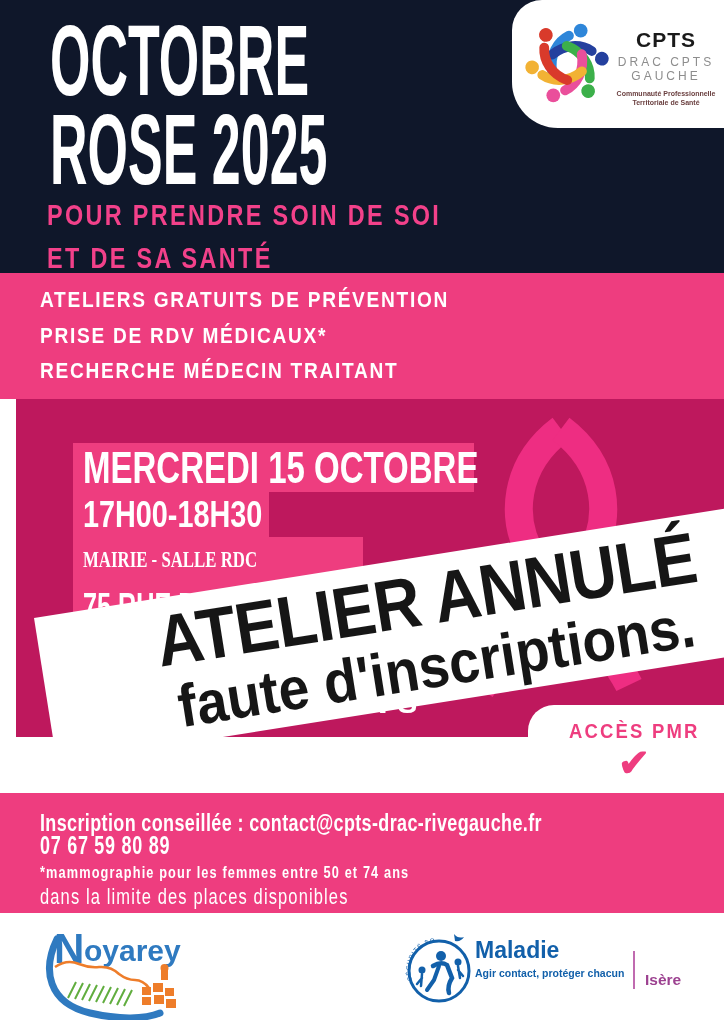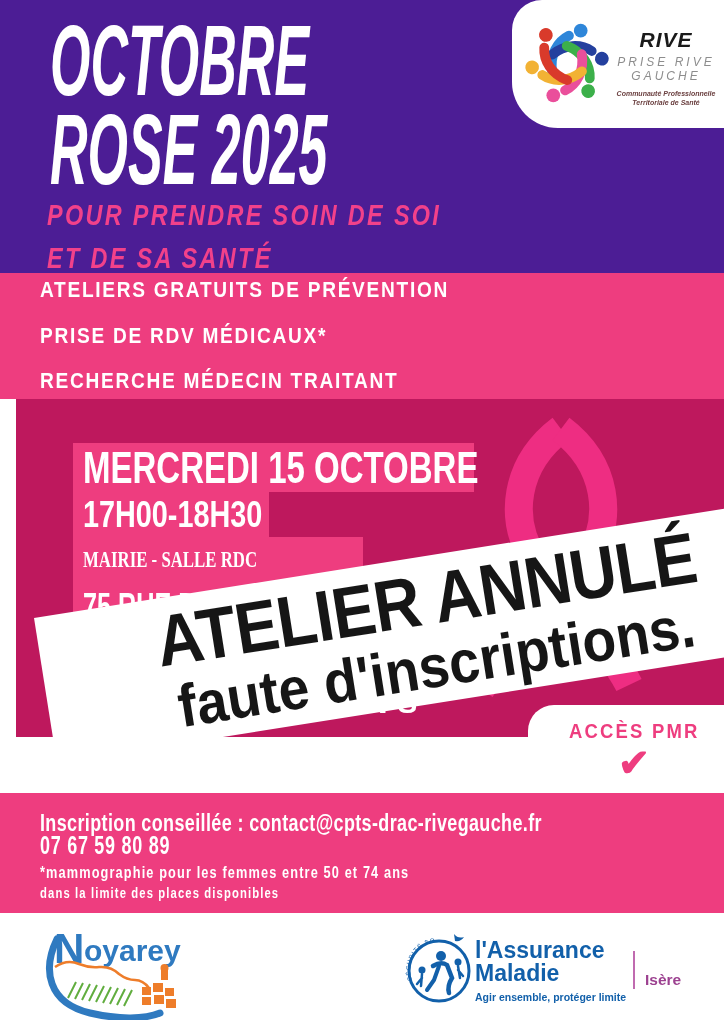--- a/index.html
+++ b/index.html
@@ -2,39 +2,39 @@
 <html><head>
 <meta charset="utf-8">
 <style>
   html,body{margin:0;padding:0;background:#fff;}
   .poster{position:relative;width:724px;height:1024px;background:#fff;overflow:hidden;
           font-family:"Liberation Sans", sans-serif;}
   .sx{display:inline-block;transform:scaleX(var(--s,1));transform-origin:0 50%;white-space:nowrap;}
   .cx{display:inline-block;transform:scaleX(var(--s,1));transform-origin:50% 50%;white-space:nowrap;}
 
   
-  .sec-top{position:absolute;left:0;top:0;width:724px;height:273px;background:#4c1d95;font-style:italic;}
+  .sec-top{position:absolute;left:0;top:0;width:724px;height:273px;background:#0f172a;}
   .title{position:absolute;left:50px;top:16px;color:#fff;font-weight:bold;
          font-size:100px;line-height:0.89;letter-spacing:0;}
   .title .sx{--s:0.52;}
   .subtitle{position:absolute;left:47px;top:194px;color:#f2418a;font-weight:bold;
             font-size:30px;letter-spacing:3px;line-height:1.42;}
   .subtitle .sx{--s:0.78;}
 
   .cpts-card{position:absolute;right:0;top:0;width:212px;height:128px;background:#fff;
              border-radius:30px 0 0 46px;}
   .cpts-logo{position:absolute;left:8px;top:16px;width:94px;height:94px;}
   .cpts-text{position:absolute;left:100px;top:28px;width:108px;text-align:center;color:#1a1a1a;}
   .cpts-acronym{font-size:21px;font-weight:bold;letter-spacing:1px;}
   .cpts-org{font-size:12px;color:#8d8d8d;letter-spacing:3px;line-height:1.2;margin-top:3px;}
   .cpts-desc{font-size:7px;font-weight:bold;color:#6b4040;line-height:1.35;margin-top:5px;}
 
   
   .band{position:absolute;left:0;top:273px;width:724px;height:126px;background:#ee3d7f;
-        color:#fff;display:flex;flex-direction:column;justify-content:center;gap:23px;
+        color:#fff;display:flex;flex-direction:column;justify-content:center;gap:13px;
         padding-left:40px;box-sizing:border-box;}
   .band-line{font-size:22.5px;font-weight:bold;letter-spacing:2px;line-height:1;}
   .band-line .sx{--s:0.85;}
 
   
   .sec-event{position:absolute;left:16px;top:399px;width:724px;height:338px;background:#be185d;}
   .hl{position:absolute;background:#ee3d7f;color:#fff;font-weight:bold;
       display:flex;align-items:center;padding-left:10px;box-sizing:border-box;}
   .hl-date {left:57px;top:44px; width:401px;height:49px;font-size:44px;}
   .hl-date .sx{--s:0.75;}
@@ -63,21 +63,21 @@
   .pmr-label .cx{--s:0.88;}
   .pmr-check{color:#ee3d7f;font-size:38px;line-height:1;margin-top:1px;font-weight:bold;}
 
   
   .sec-contact{position:absolute;left:0;top:793px;width:724px;height:120px;background:#ee3d7f;color:#fff;}
   .c-line1{position:absolute;left:40px;top:17px;font-size:23px;font-weight:bold;letter-spacing:0.5px;}
   .c-line1 .sx{--s:0.78;}
   .c-phone{position:absolute;left:40px;top:38px;font-size:25px;font-weight:bold;letter-spacing:1px;}
   .c-phone .sx{--s:0.72;}
   .c-note1{position:absolute;left:40px;top:70px;font-size:17px;font-weight:bold;letter-spacing:1.5px;}
-  .c-note2{position:absolute;left:40px;top:91px;font-size:15px;font-weight:bold;letter-spacing:1.5px;text-align:center;}
+  .c-note2{position:absolute;left:40px;top:91px;font-size:22px;font-weight:normal;letter-spacing:1.5px;text-align:center;}
   .c-note1 .sx,.c-note2 .sx{--s:0.75;}
 
   
   .footer{position:absolute;left:0;top:913px;width:724px;height:111px;background:#fff;}
   .noyarey{position:absolute;left:30px;top:12px;width:170px;height:95px;}
   .am-emblem{position:absolute;left:402px;top:15px;width:72px;height:78px;}
   .am-text{position:absolute;left:475px;top:26px;color:#1260aa;}
   .am-name{font-size:23px;font-weight:bold;line-height:1.02;}
   .am-tagline{font-size:10.5px;font-weight:bold;margin-top:5px;}
   .isere-sep{position:absolute;left:633px;top:38px;width:2px;height:38px;background:#c06bb0;}
@@ -119,23 +119,23 @@
         <g transform="rotate(240 48 48)">
           <circle cx="62" cy="15" r="7" fill="#f2b234"></circle>
           <path d="M50,20 C38,26 30,40 33,57" stroke="#f2b234" stroke-width="10" fill="none" stroke-linecap="round"></path>
         </g>
         <g transform="rotate(300 48 48)">
           <circle cx="62" cy="15" r="7" fill="#d93a2b"></circle>
           <path d="M50,20 C38,26 30,40 33,57" stroke="#d93a2b" stroke-width="10" fill="none" stroke-linecap="round"></path>
         </g>
       </svg>
       <div class="cpts-text">
-        <div class="cpts-acronym">RIVE</div>
+        <div class="cpts-acronym">CPTS</div>
         <div class="cpts-org">
-          <div>PRISE RIVE</div>
+          <div>DRAC CPTS</div>
           <div>GAUCHE</div>
         </div>
         <div class="cpts-desc">
           <div>Communauté Professionnelle</div>
           <div>Territoriale de Santé</div>
         </div>
       </div>
     </div>
   </div>
 
@@ -230,23 +230,22 @@
       <path d="M31,38 Q39,33 45,37 L50,50 Q45,58 47,65" stroke="#1260aa" stroke-width="4.5" fill="none" stroke-linecap="round"></path>
       <path d="M37,38 L32,52 L25,62" stroke="#1260aa" stroke-width="4" fill="none" stroke-linecap="round"></path>
       <circle cx="20" cy="42" r="3.5" fill="#1260aa"></circle>
       <path d="M20,46 L19,58 M20,50 L15,56" stroke="#1260aa" stroke-width="2.5" fill="none" stroke-linecap="round"></path>
       <circle cx="56" cy="34" r="3.5" fill="#1260aa"></circle>
       <path d="M56,38 L58,50 M56,42 L61,48" stroke="#1260aa" stroke-width="2.5" fill="none" stroke-linecap="round"></path>
     </svg>
 
     <div class="am-text">
       <div class="am-name">
-        <div>l'Assurance</div>
         <div>Maladie</div>
       </div>
-      <div class="am-tagline">Agir ensemble, protéger limite</div>
+      <div class="am-tagline">Agir contact, protéger chacun</div>
     </div>
 
     <div class="isere-sep"></div>
     <div class="isere">Isère</div>
   </div>
 
 </div>
 
 </body></html>

